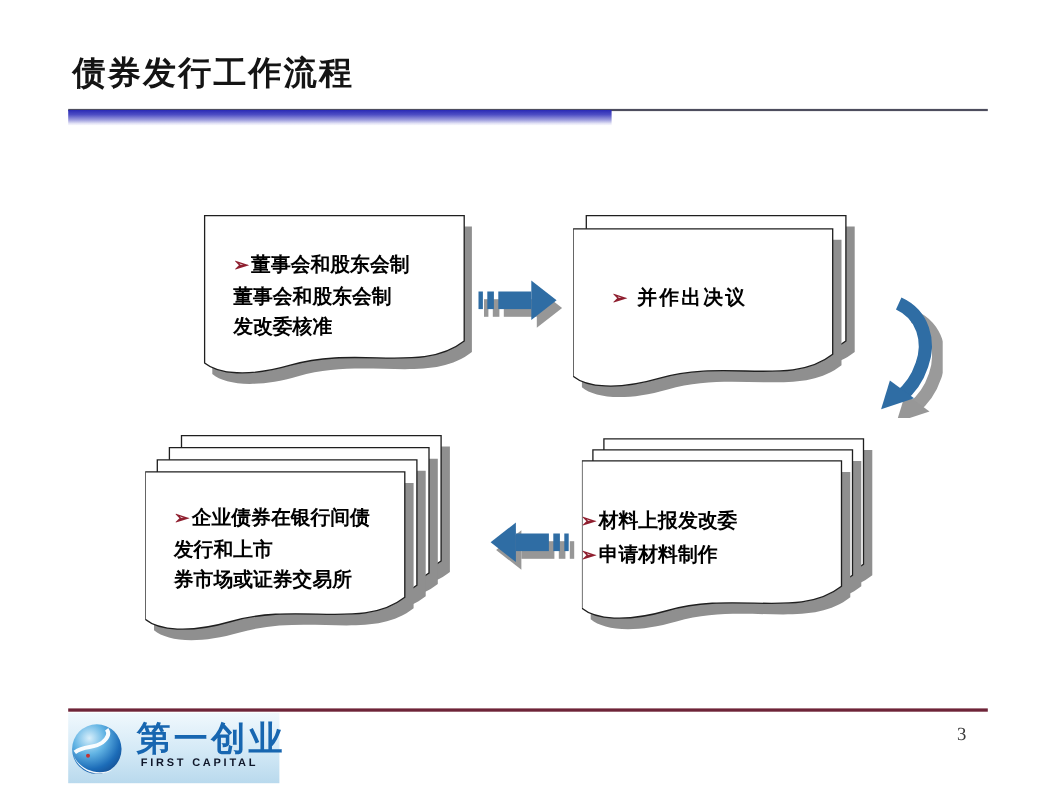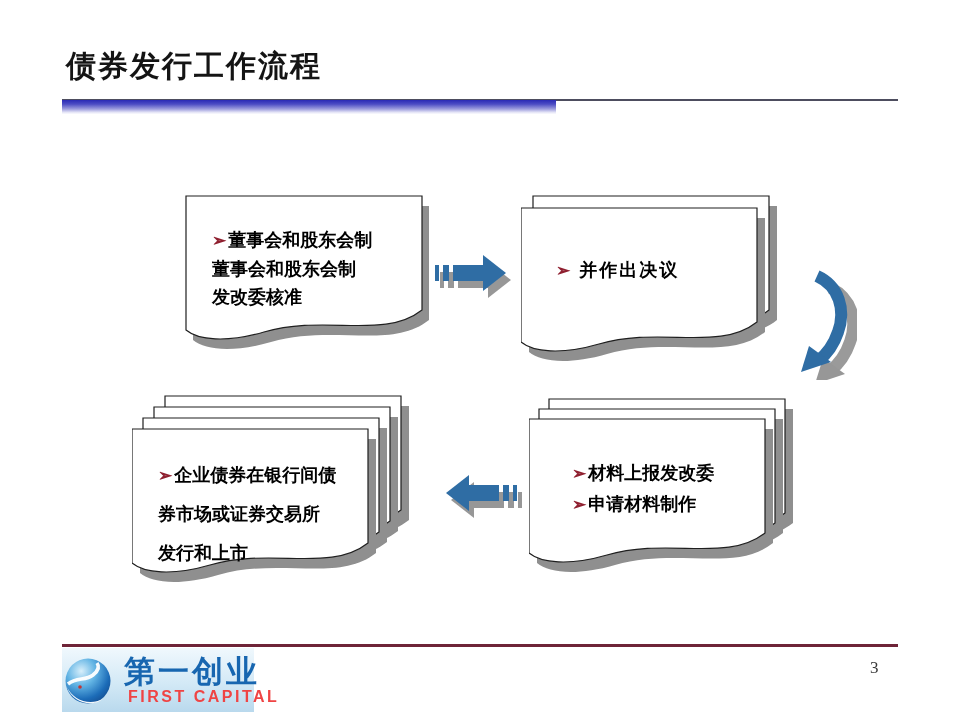--- a/index.html
+++ b/index.html
@@ -16,34 +16,34 @@
 
   
   .stack{position:absolute;}
   .sheet-face{fill:#ffffff;stroke:#1f1f1f;stroke-width:1.2;}
   .sheet-shadow{fill:#8f8f8f;stroke:none;}
 
   .paper-text{position:absolute;font-weight:bold;font-size:18px;color:#000;}
   .pline{white-space:nowrap;}
   .bullet{color:#8f1f2f;margin-right:2px;font-size:17px;}
   .bullet.gap{margin-right:9px;}
-  .lh28 .pline{line-height:28px;} .lh29 .pline{line-height:39px;} .lh30 .pline{line-height:30px;}
+  .lh28 .pline{line-height:28px;} .lh29 .pline{line-height:28px;} .lh30 .pline{line-height:30px;}
 
   .arrow-blue{fill:#2f6da4;} .arrow-shadow{fill:#979797;}
   .curve-blue{stroke:#2f6da4;} .curve-shadow{stroke:#9a9a9a;}
 
   
   .footer-line{position:absolute;left:62px;top:644px;width:836px;height:3px;background:#6e2438;}
   .logo-bg{position:absolute;left:62px;top:648px;width:192px;height:64px;
            background:linear-gradient(180deg,#f0f8fd 0%,#d3e9f6 55%,#b9d9ed 100%);}
   .logo-globe{position:absolute;left:64px;top:657px;}
   .logo-cn{position:absolute;left:124px;top:651px;font-size:31px;font-weight:bold;
            color:#1766b0;letter-spacing:3px;text-align:center;}
-  .logo-en{position:absolute;left:128px;top:688px;font-size:16px;font-weight:bold;
-           color:#ef4444;letter-spacing:2.5px;font-family:"Liberation Sans",sans-serif;}
+  .logo-en{position:absolute;left:128px;top:688px;font-size:10px;font-weight:bold;
+           color:#0f172a;letter-spacing:2.5px;font-family:"Liberation Sans",sans-serif;}
   .page-num{position:absolute;left:870px;top:658px;font-size:17px;color:#3a3a3a;}
 </style>
 </head>
 <body>
 
 <div class="slide">
 
   <svg width="0" height="0" style="position:absolute" aria-hidden="true">
     <defs>
       <path id="doc-sheet" d="M0,0 H236 V114 C198,144 140,118 78,136 C40,147 12,144 0,134 Z"></path>
@@ -99,21 +99,21 @@
   </svg>
 
   <svg class="stack" style="left:529px;top:398px" width="270" height="182" viewBox="0 0 270 182">
     <use href="#doc-sheet" x="28" y="11" class="sheet-shadow"></use>
     <use href="#doc-sheet" x="20" y="1" class="sheet-face"></use>
     <use href="#doc-sheet" x="18" y="21" class="sheet-shadow"></use>
     <use href="#doc-sheet" x="10" y="11" class="sheet-face"></use>
     <use href="#doc-sheet" x="8" y="31" class="sheet-shadow"></use>
     <use href="#doc-sheet" x="0" y="21" class="sheet-face"></use>
   </svg>
-  <div class="paper-text lh30" style="left:572px;top:458px">
+  <div class="paper-text lh30" style="left:528px;top:458px">
     <div class="pline"><span class="bullet">➢</span><span>材料上报发改委</span></div>
     <div class="pline"><span class="bullet">➢</span><span>申请材料制作</span></div>
   </div>
 
   <svg class="stack" style="left:444px;top:468px" width="84" height="52" viewBox="0 0 84 52">
     <g class="arrow-shadow" transform="translate(5,7)">
       <polygon points="25,7 2,25 25,43"></polygon>
         <rect x="25" y="17" width="30" height="16"></rect>
       <rect x="59" y="17" width="6" height="16"></rect>
         <rect x="69" y="17" width="4" height="16"></rect>
@@ -131,22 +131,22 @@
     <use href="#doc-sheet" x="33" y="1" class="sheet-face"></use>
     <use href="#doc-sheet" x="30" y="22" class="sheet-shadow"></use>
     <use href="#doc-sheet" x="22" y="12" class="sheet-face"></use>
     <use href="#doc-sheet" x="19" y="33" class="sheet-shadow"></use>
     <use href="#doc-sheet" x="11" y="23" class="sheet-face"></use>
     <use href="#doc-sheet" x="8" y="44" class="sheet-shadow"></use>
     <use href="#doc-sheet" x="0" y="34" class="sheet-face"></use>
   </svg>
   <div class="paper-text lh29" style="left:158px;top:456px">
     <div class="pline"><span class="bullet">➢</span><span>企业债券在银行间债</span></div>
+    <div class="pline"><span>发行和上市</span></div>
     <div class="pline"><span>券市场或证券交易所</span></div>
-    <div class="pline"><span>发行和上市</span></div>
   </div>
 
   <div class="footer-line"></div>
   <div class="logo-bg"></div>
   <svg class="logo-globe" width="48" height="48" viewBox="0 0 48 48">
     <defs>
       <radialGradient id="gg" cx="35%" cy="28%" r="80%">
         <stop offset="0%" stop-color="#d8effb"></stop>
         <stop offset="40%" stop-color="#62b4e4"></stop>
         <stop offset="78%" stop-color="#1c6cb8"></stop>

